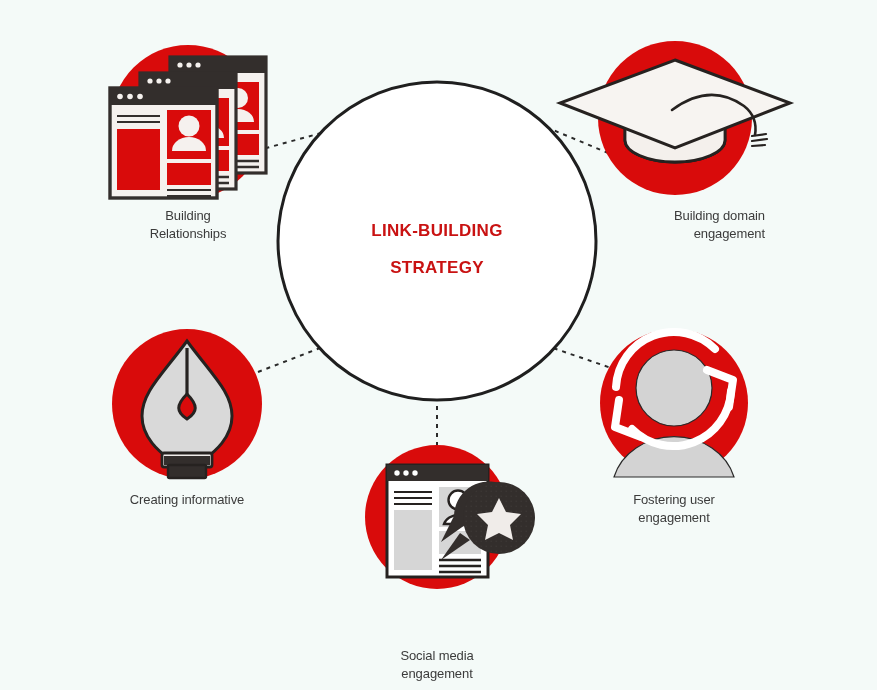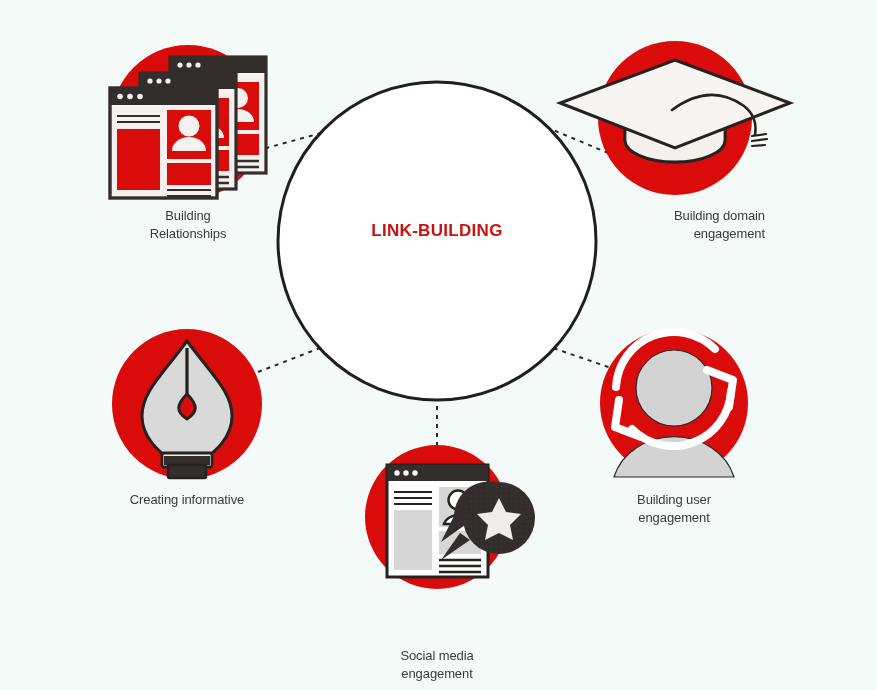--- a/index.html
+++ b/index.html
@@ -220,23 +220,23 @@
       <path d="M470 540 l-29 20 l19 -27 Z" fill="#332e2c"></path>
       <circle cx="499" cy="518" r="36" fill="url(#dots)" opacity="0.25"></circle>
 
       <path d="M499 498 L506 512 L521 514 L510 525 L513 540 L499 533 L485 540 L488 525 L477 514 L492 512 Z" fill="#f0ece9"></path>
     </g>
   </g>
 
   <circle cx="437" cy="241" r="159" fill="#ffffff" stroke="#1f1f1f" stroke-width="3"></circle>
 </svg>
 
-<div class="center-title" style="left:257px; top:212px; width:360px;"><span>LINK-BUILDING</span><br></div>
+<div class="center-title" style="left:257px; top:212px; width:360px;"><span>LINK-BUILDING</span><br><span>STRATEGY</span></div>
 
 <div class="node-label" style="left:98px; top:207px; width:180px;"><span>Building</span><br><span>Relationships</span></div>
 
 <div class="node-label" style="left:585px; top:207px; width:180px;text-align:right;"><span>Building domain</span><br><span>engagement</span></div>
 
 <div class="node-label" style="left:79px; top:491px; width:216px;"><span>Creating informative</span><br></div>
 
-<div class="node-label" style="left:584px; top:491px; width:180px;"><span>Building user</span><br><span>engagement</span></div>
+<div class="node-label" style="left:584px; top:491px; width:180px;"><span>Fostering user</span><br><span>engagement</span></div>
 
 <div class="node-label" style="left:347px; top:603px; width:180px;margin-top:44px;"><span>Social media</span><br><span>engagement</span></div>
 
 </body></html>

